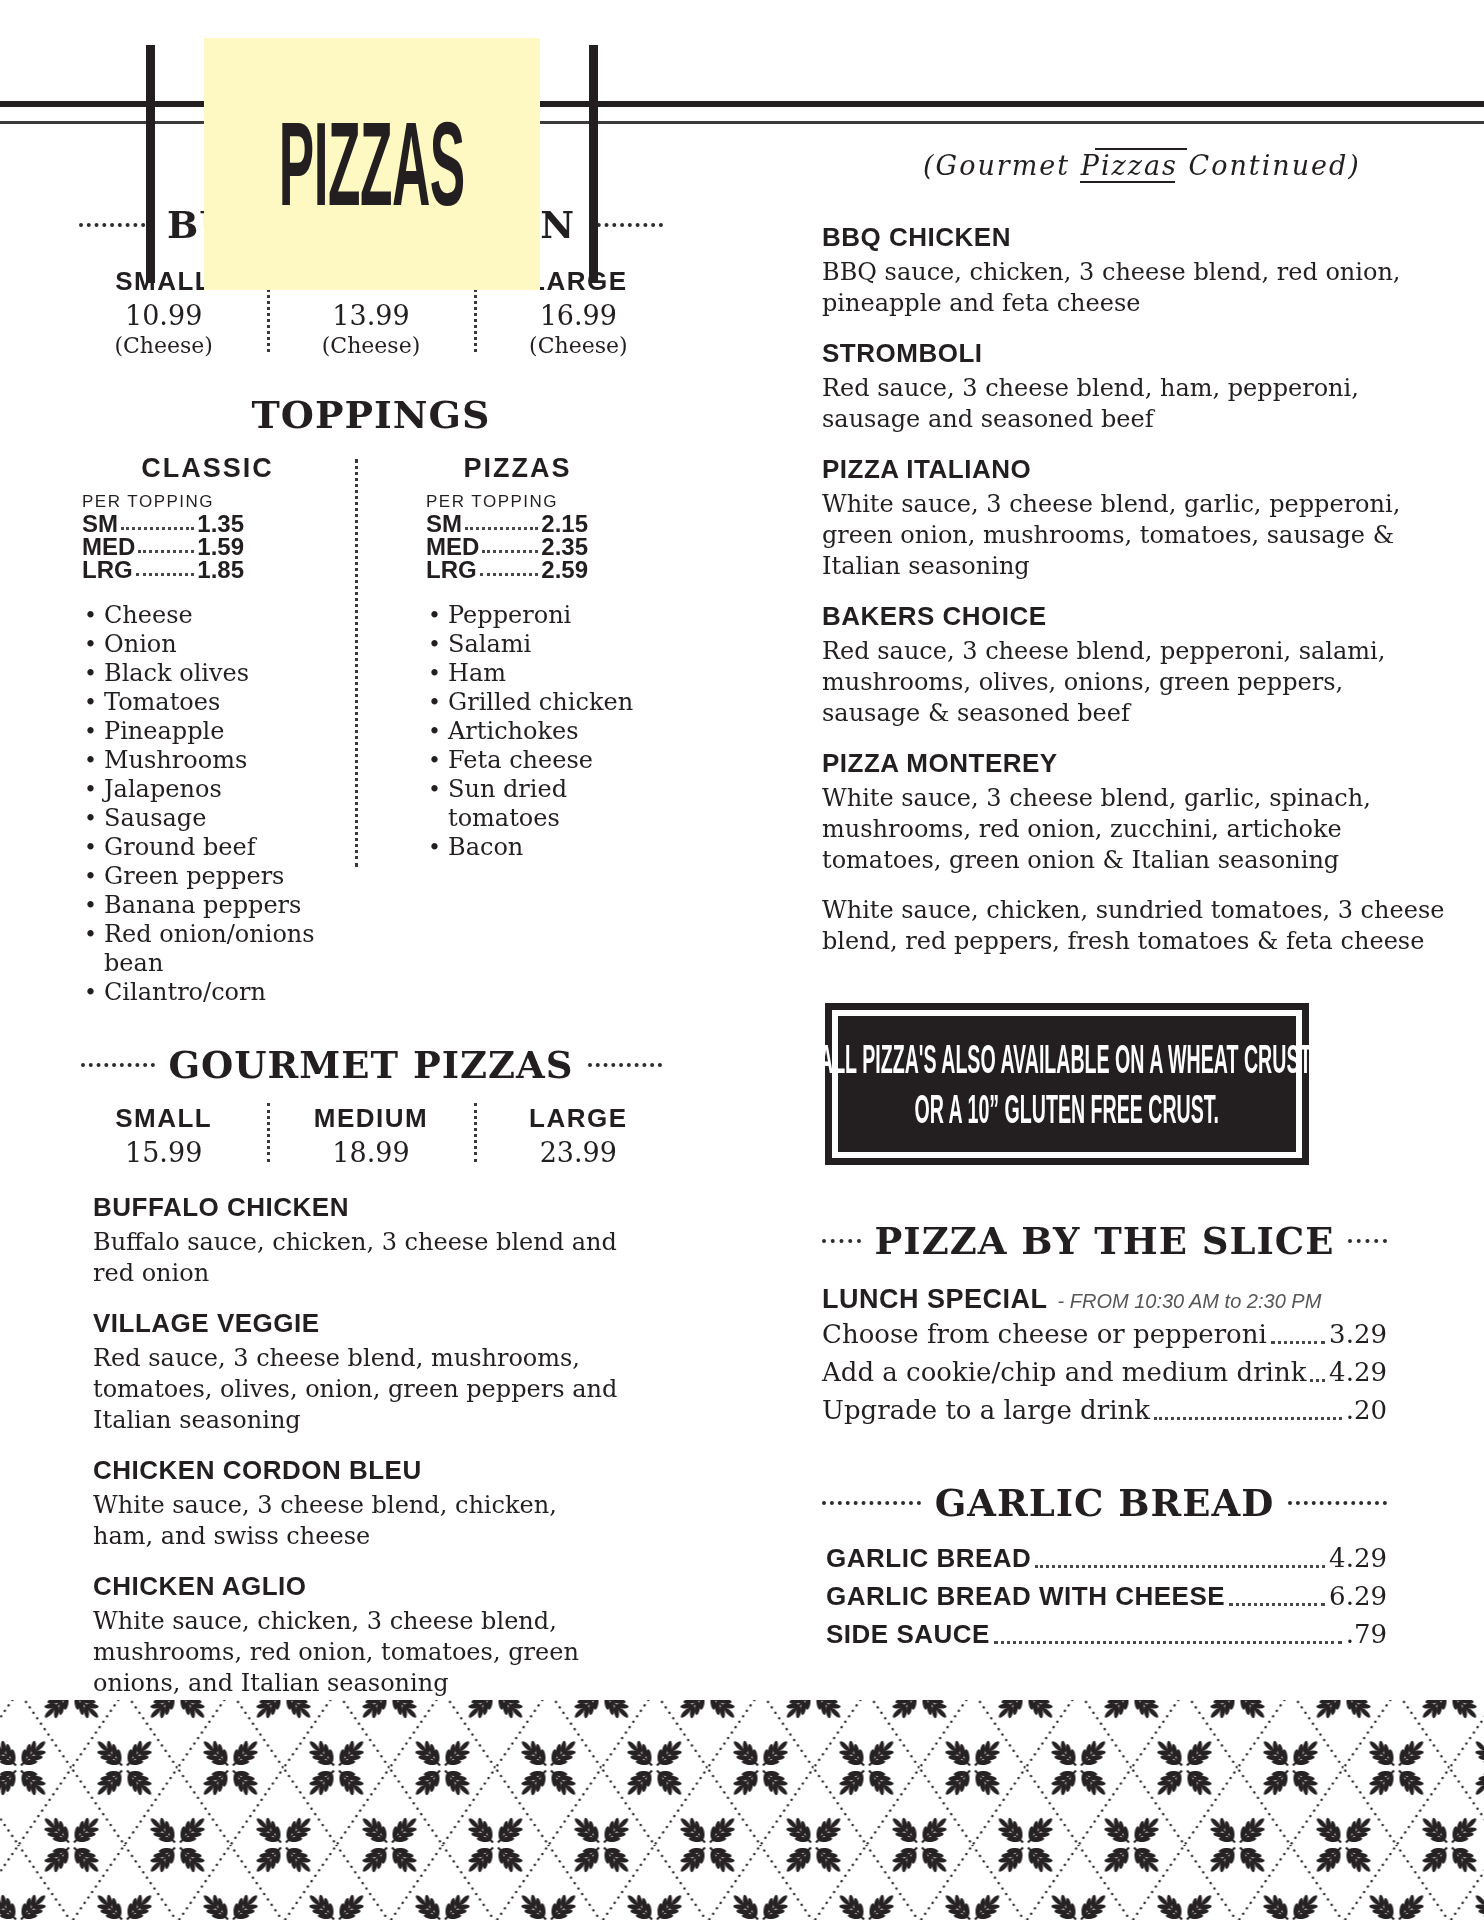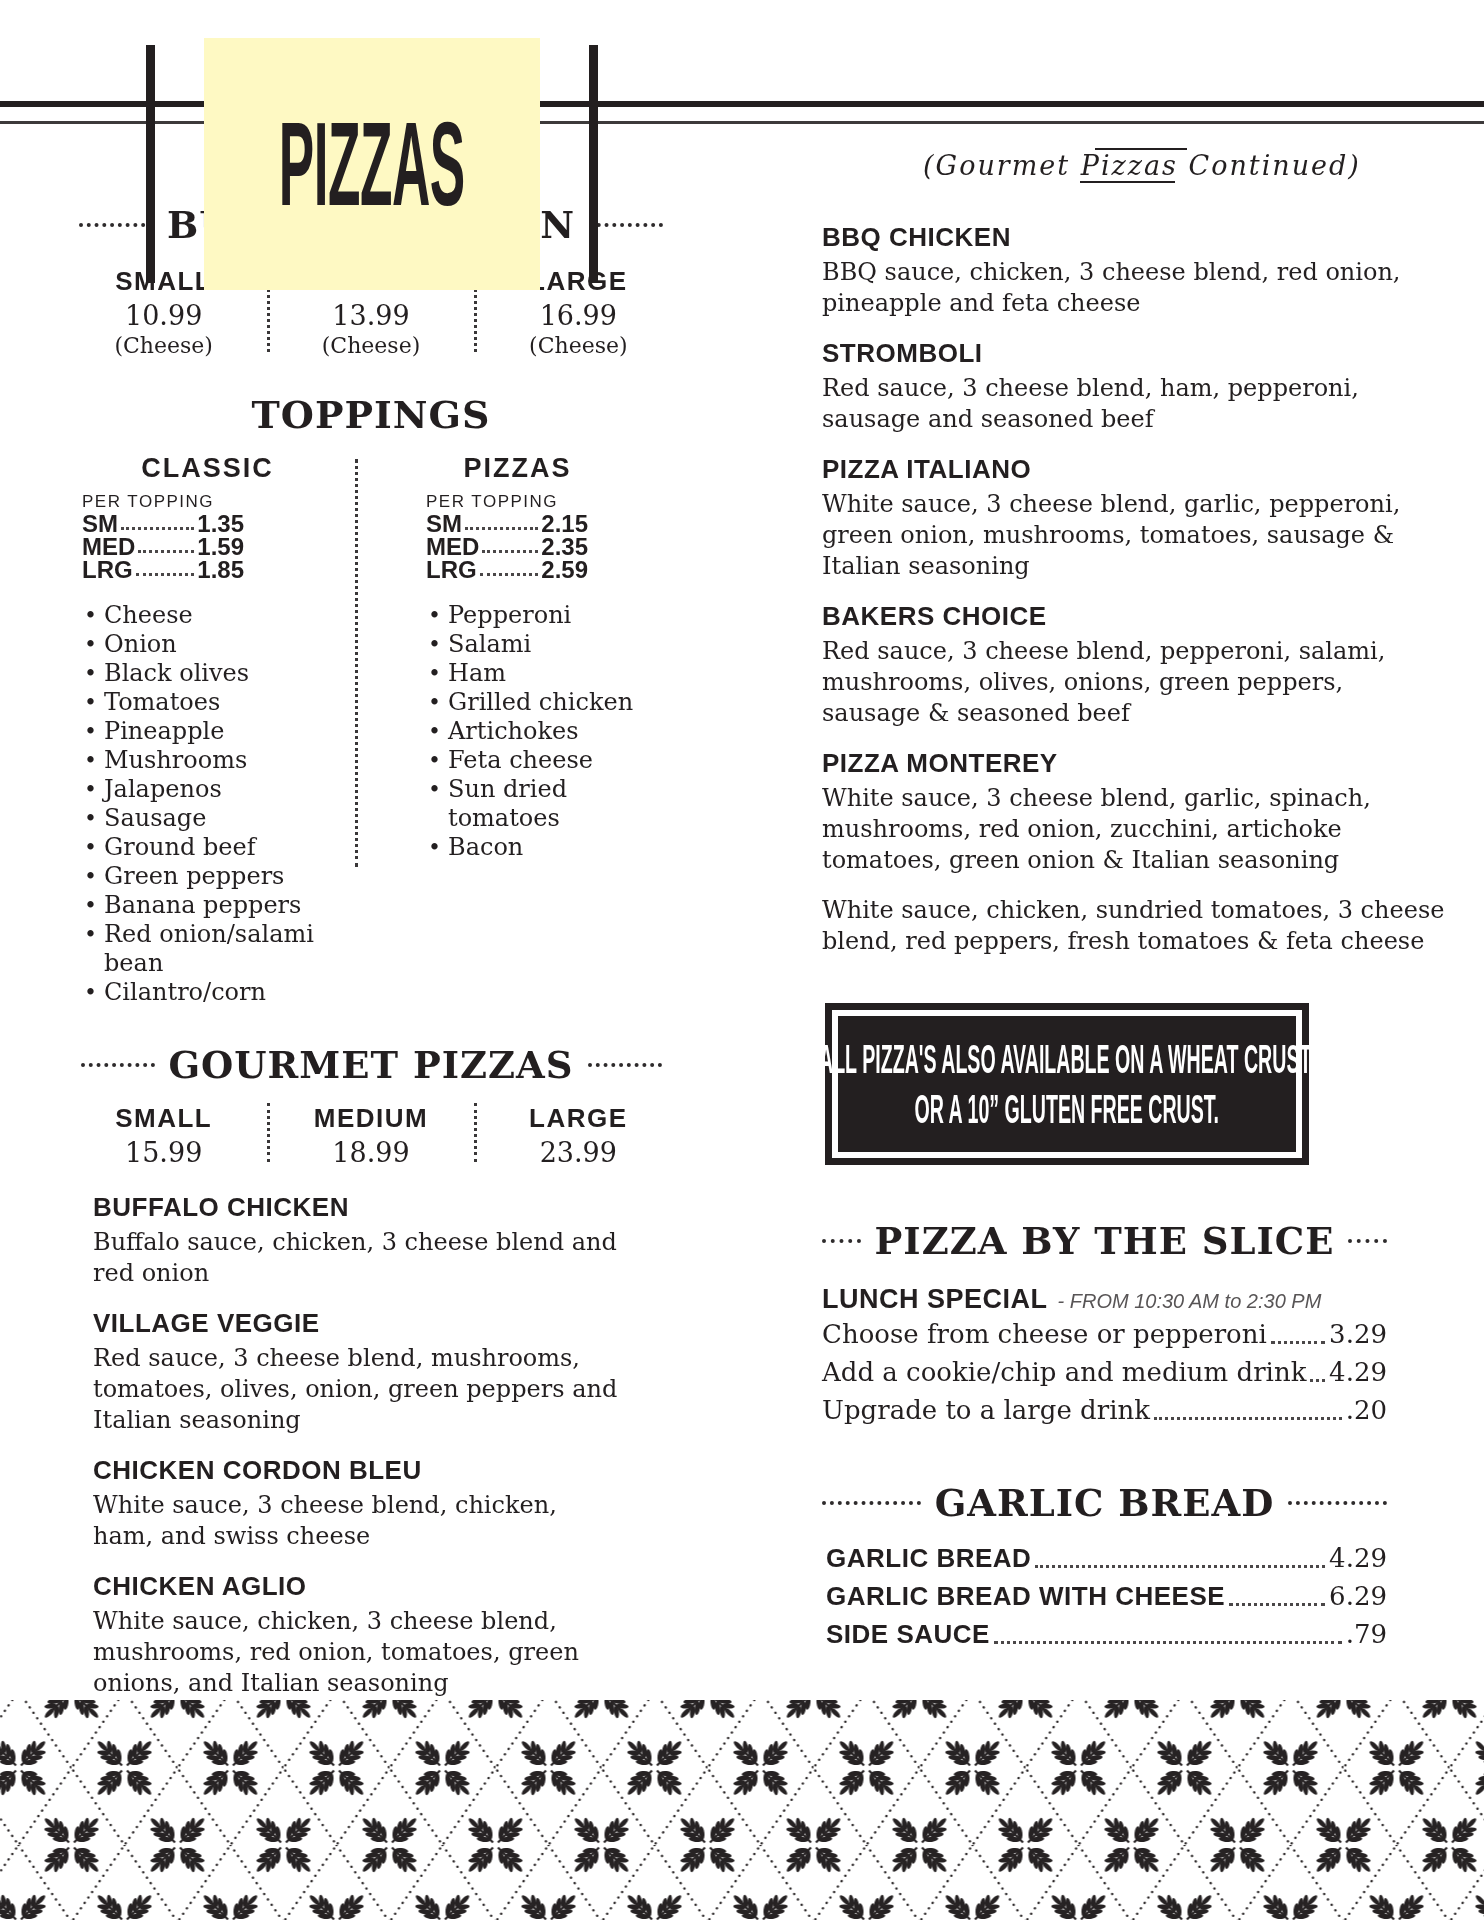--- a/index.html
+++ b/index.html
@@ -165,21 +165,21 @@
             <div class="itm">Onion</div>
             <div class="itm">Black olives</div>
             <div class="itm">Tomatoes</div>
             <div class="itm">Pineapple</div>
             <div class="itm">Mushrooms</div>
             <div class="itm">Jalapenos</div>
             <div class="itm">Sausage</div>
             <div class="itm">Ground beef</div>
             <div class="itm">Green peppers</div>
             <div class="itm">Banana peppers</div>
-            <div class="itm">Red onion/salami bean</div>
+            <div class="itm">Red onion/onions bean</div>
             <div class="itm">Cilantro/corn</div>
           </div>
         </div>
       </div>
       <div class="t-divider"></div>
       <div class="t-col">
         <div class="t-label">PIZZAS</div>
         <div class="t-inner gourmet">
           <div class="pt-label">PER TOPPING</div>
           <div class="pt-row">

